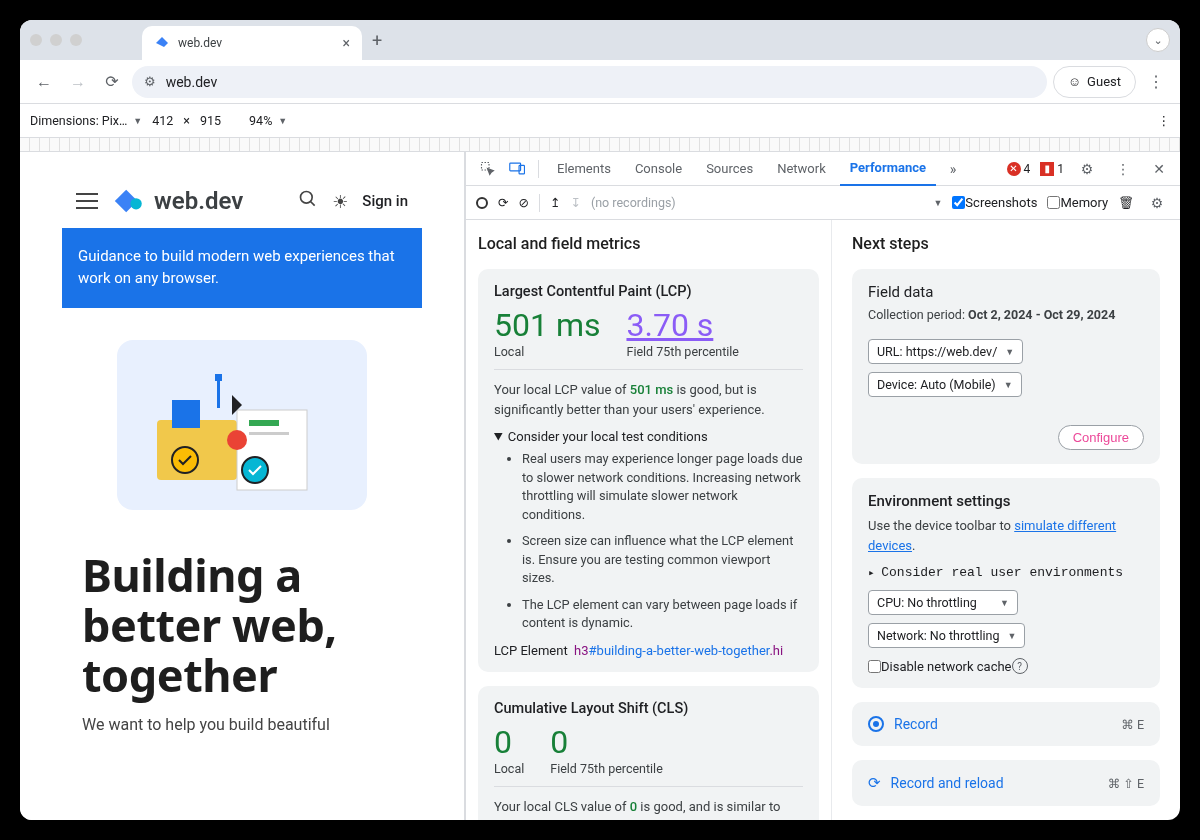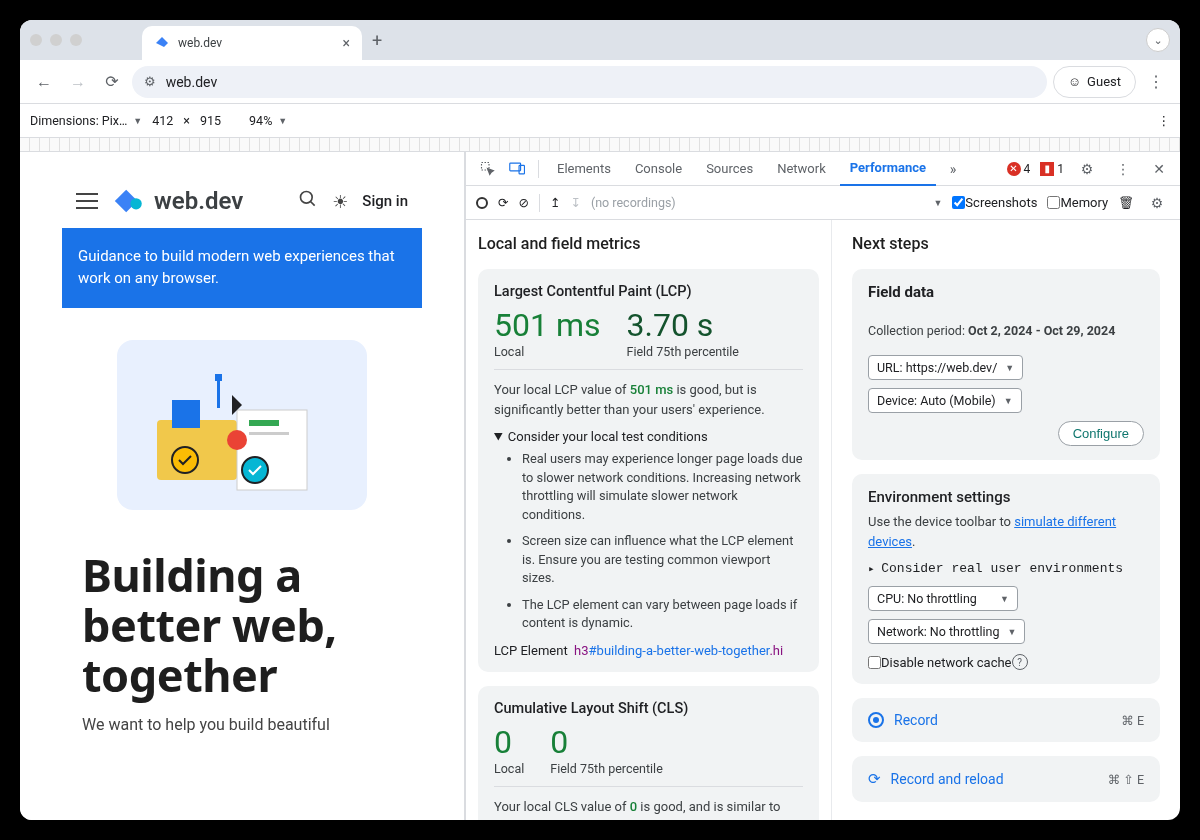--- a/index.html
+++ b/index.html
@@ -61,38 +61,38 @@
   .dt-body { flex:1; display:flex; overflow:hidden; }
   .metrics-col { width: 365px; padding: 14px 12px; overflow-y:auto; }
   .next-col { flex:1; padding: 14px 20px; overflow-y:auto; border-left:1px solid #e8eaed; }
   .sec-title { font-size:16px; font-weight:500; margin-bottom: 16px; color:#1f1f1f; }
 
   .card { background:#f1f3f4; border-radius:10px; padding: 14px 16px; margin-bottom: 14px; }
   .card-title { font-size:14.5px; font-weight:500; margin-bottom:6px; }
   .metric-row { display:flex; gap:26px; margin: 4px 0 2px; }
   .metric-big { font-size:32px; font-weight:400; }
   .m-green { color:#188038; }
-  .m-orange { color:#14532d; }
+  .m-orange { color:#8b5cf6;text-decoration:underline; }
   .metric-sub { font-size:12.5px; color:#3c4043; }
   hr.thin { border:none; border-top:1px solid #dadce0; margin:10px 0; }
   .summ { font-size:13px; line-height:1.5; color:#3c4043; }
   .summ strong.g { color:#188038; font-weight:500; }
   .details { font-size:13px; margin-top:10px; }
   .details summary { cursor:pointer; font-weight:400; }
   .details ul { padding-left: 28px; margin-top:6px; }
   .details li { margin-bottom:8px; line-height:1.45; font-size:12.8px; color:#3c4043; }
   .lcp-el { font-size:13px; margin-top:10px; }
   .el-tag { color:#881280; }
   .el-id { color:#1a73e8; }
   .el-text { color:#881280; }
 
   .field-label { font-size:12.5px; margin-bottom:17px; color:#3c4043; }
   .sel { background:#fff; border:1px solid #9aa0a6; border-radius:4px; padding:4px 8px; font-size:12.5px; display:flex; align-items:center; gap:8px; margin-bottom:8px; width:fit-content; min-width:150px; }
   .sel .tri { margin-left:auto; }
-  .cfg-btn { border:1px solid #9aa0a6; background:#fff; color:#0f766e; border-radius:14px; padding:4px 14px; font-size:13px; float:right; }
+  .cfg-btn { border:1px solid #9aa0a6; background:#fff; color:#ec4899; border-radius:14px; padding:4px 14px; font-size:13px; float:right;margin-top:20px; }
 
   .link { color:#1a73e8; text-decoration:underline; cursor:pointer; }
   .det-closed::before { content:"▸ "; font-size:11px; }
   .chk-row { display:flex; align-items:center; gap:0; font-size:13px; margin-top:10px; }
   .help-circ { width:16px; height:16px; border:1.3px solid #5f6368; border-radius:50%; display:flex; align-items:center; justify-content:center; font-size:10px; color:#5f6368; }
 
   .action-card { background:#f1f3f4; border-radius:10px; padding: 14px 16px; margin-bottom: 14px; display:flex; align-items:center; gap:10px; font-size:14px; }
   .action-card .sc { margin-left:auto; font-size:12.5px; color:#5f6368; }
   .rec-icon { width:16px;height:16px; border:2px solid #1a73e8; border-radius:50%; position:relative; }
   .rec-icon::after { content:""; position:absolute; inset:3px; background:#1a73e8; border-radius:50%; }
@@ -315,21 +315,21 @@
               <span>Your local CLS value of </span><strong class="g">0</strong><span> is good, and is similar to your users' experience.</span>
             </div>
           </div>
 
         </div>
 
         <div class="next-col">
           <div class="sec-title">Next steps</div>
 
           <div class="card">
-            <div style="font-size:15px; font-weight:700; margin-bottom:22px;">Field data</div>
+            <div style="font-size:15px; font-weight:400; margin-bottom:6px;">Field data</div>
             <div class="field-label">
               <span>Collection period:</span> <b>Oct 2, 2024 - Oct 29, 2024</b>
             </div>
             <div class="sel">
                 <span>URL: https://web.dev/</span>
                 <span class="tri">▼</span>
               </div>
             <div class="sel">
                 <span>Device: Auto (Mobile)</span>
                 <span class="tri">▼</span>

